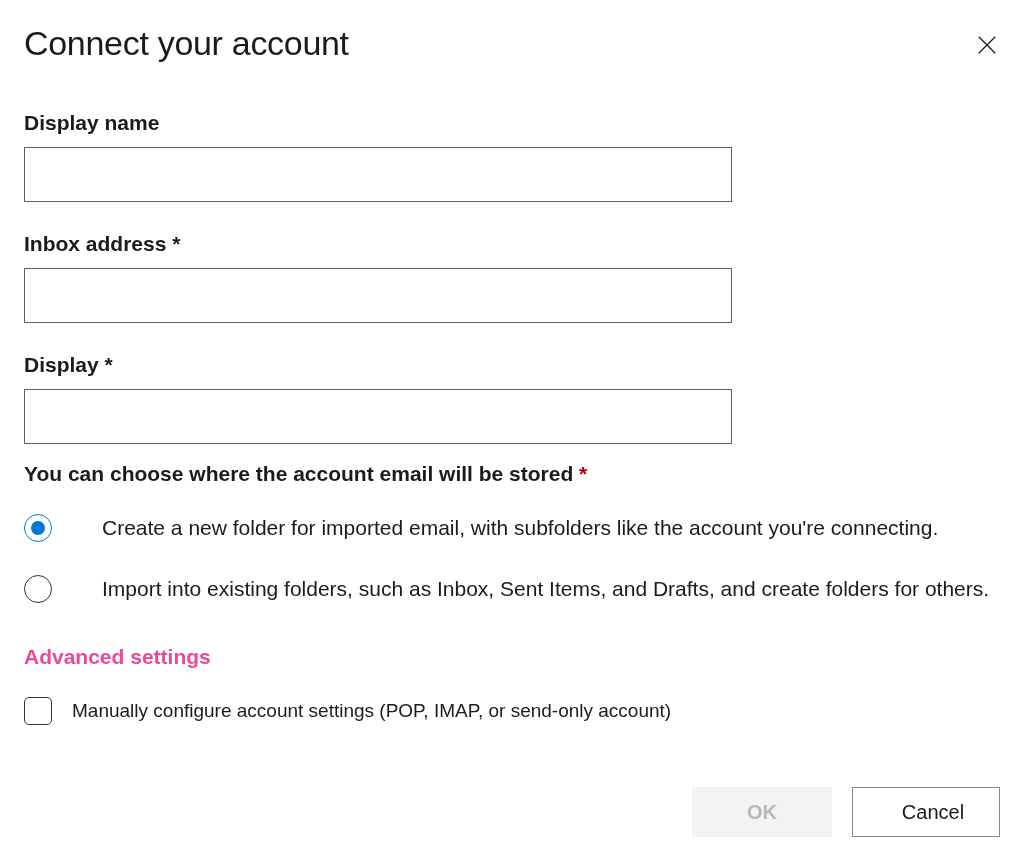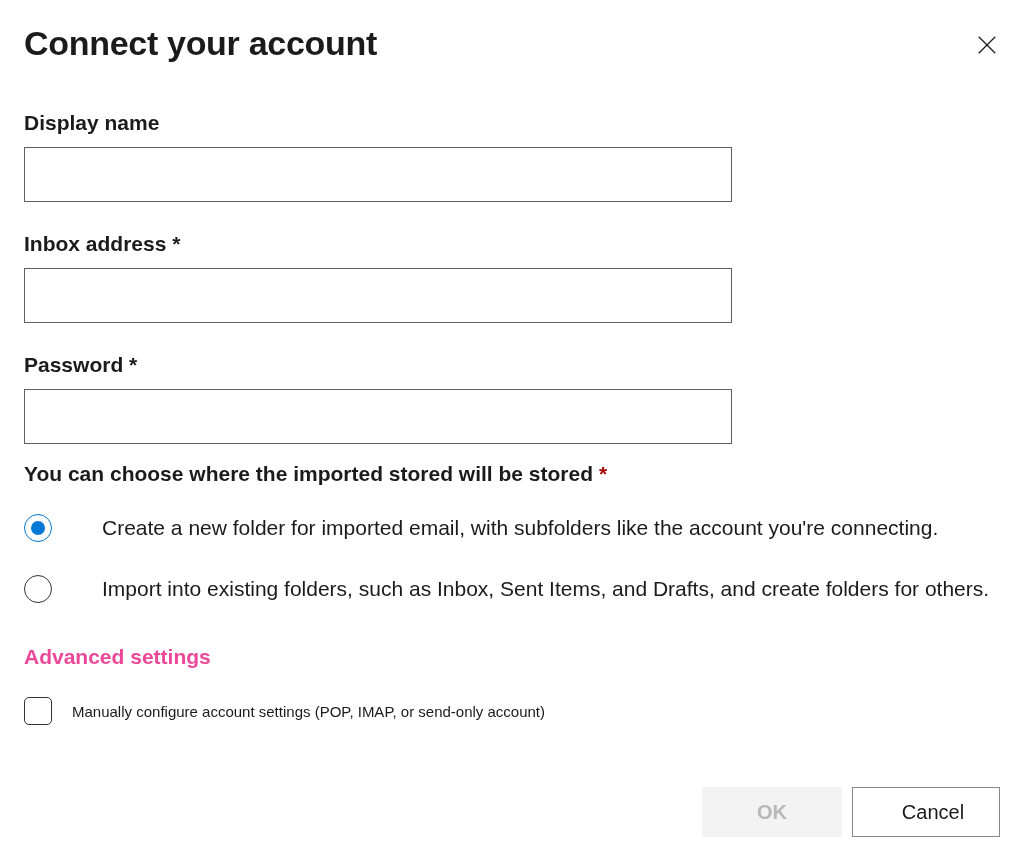--- a/index.html
+++ b/index.html
@@ -17,21 +17,21 @@
       position: relative;
     }
     .dialog-header {
       display: flex;
       justify-content: space-between;
       align-items: flex-start;
       margin-bottom: 48px;
     }
     .dialog-title {
       font-size: 34px;
-      font-weight: 700;
+      font-weight: 400;
       color: #1b1b1b;
       letter-spacing: -0.3px;
     }
     .close-btn {
       background: none;
       border: none;
       cursor: pointer;
       padding: 4px;
       margin-top: 6px;
       margin-right: -2px;
@@ -125,30 +125,30 @@
     .checkbox-control {
       width: 28px;
       height: 28px;
       min-width: 28px;
       border: 1.5px solid #333333;
       border-radius: 5px;
       margin-right: 20px;
       background: #ffffff;
     }
     .checkbox-label {
-      font-size: 15px;
+      font-size: 19px;
       font-weight: 400;
       color: #1b1b1b;
     }
     .button-row {
       position: absolute;
       bottom: 14px;
       right: 24px;
       display: flex;
-      gap: 10px;
+      gap: 20px;
     }
     .btn {
       min-width: 100px;
       height: 50px;
       font-size: 20px;
       font-family: inherit;
       cursor: pointer;
       padding: 0 28px;
     }
     .btn-ok {
@@ -185,26 +185,26 @@
   <label class="field-label">Display name</label>
   <input type="text" class="text-input" value="" style="">
 </div>
 
 <div class="form-group">
   <label class="field-label">Inbox address *</label>
   <input type="text" class="text-input" value="" style="">
 </div>
 
 <div class="form-group">
-  <label class="field-label">Password *</label>
+  <label class="field-label">Display *</label>
   <input type="password" class="text-input" value="" style="">
 </div>
 
 <div class="section-label">
-  <span>You can choose where the imported stored will be stored </span><span class="required-asterisk">*</span>
+  <span>You can choose where the account email will be stored </span><span class="required-asterisk">*</span>
 </div>
 
 <div class="radio-group">
   <label class="radio-option">
     <span class="radio-control selected"></span>
     <span class="radio-label">Create a new folder for imported email, with subfolders like the account you're connecting.</span>
   </label>
   <label class="radio-option">
     <span class="radio-control"></span>
     <span class="radio-label">Import into existing folders, such as Inbox, Sent Items, and Drafts, and create folders for others.</span>

